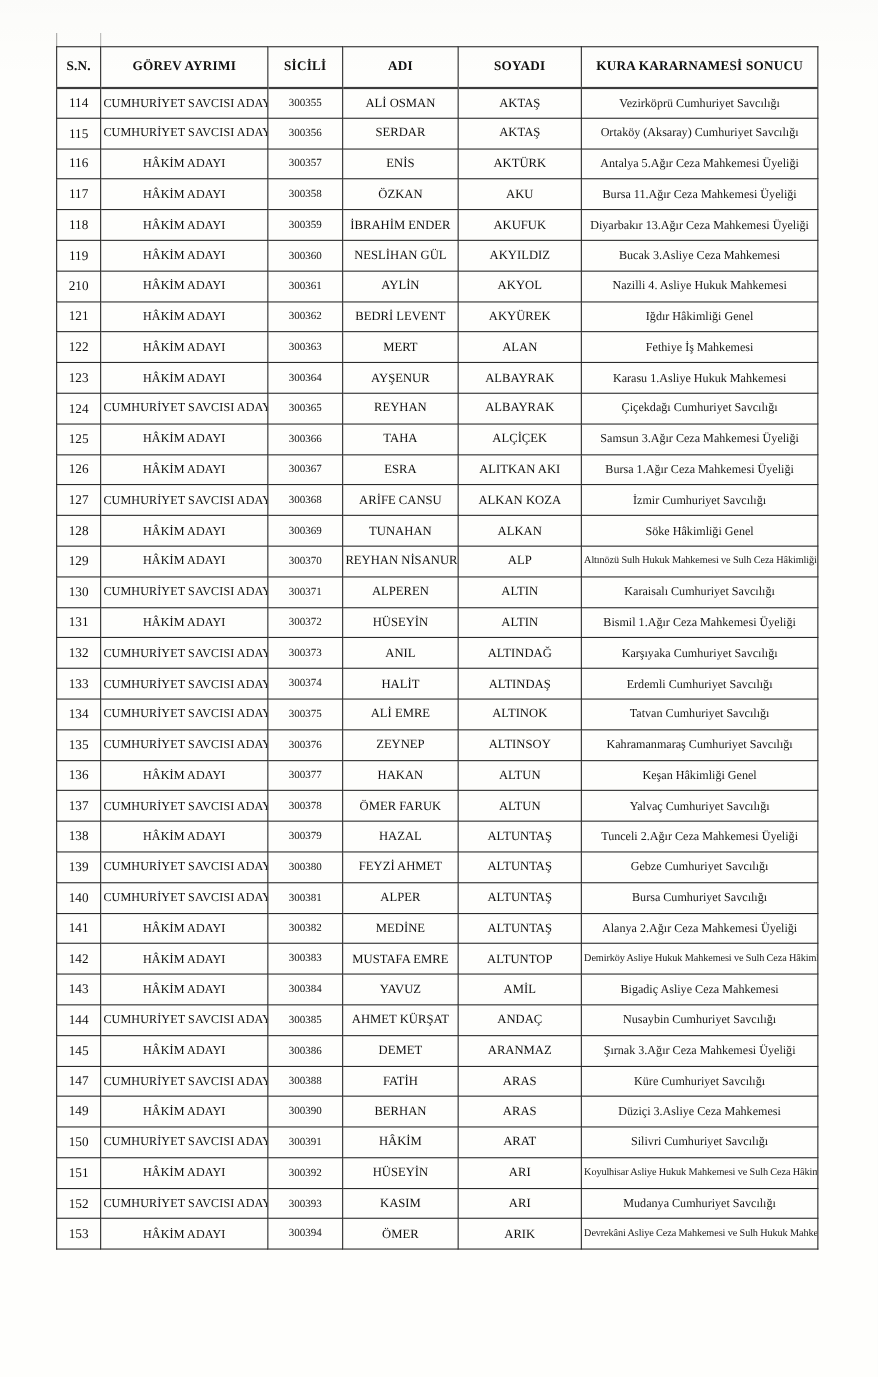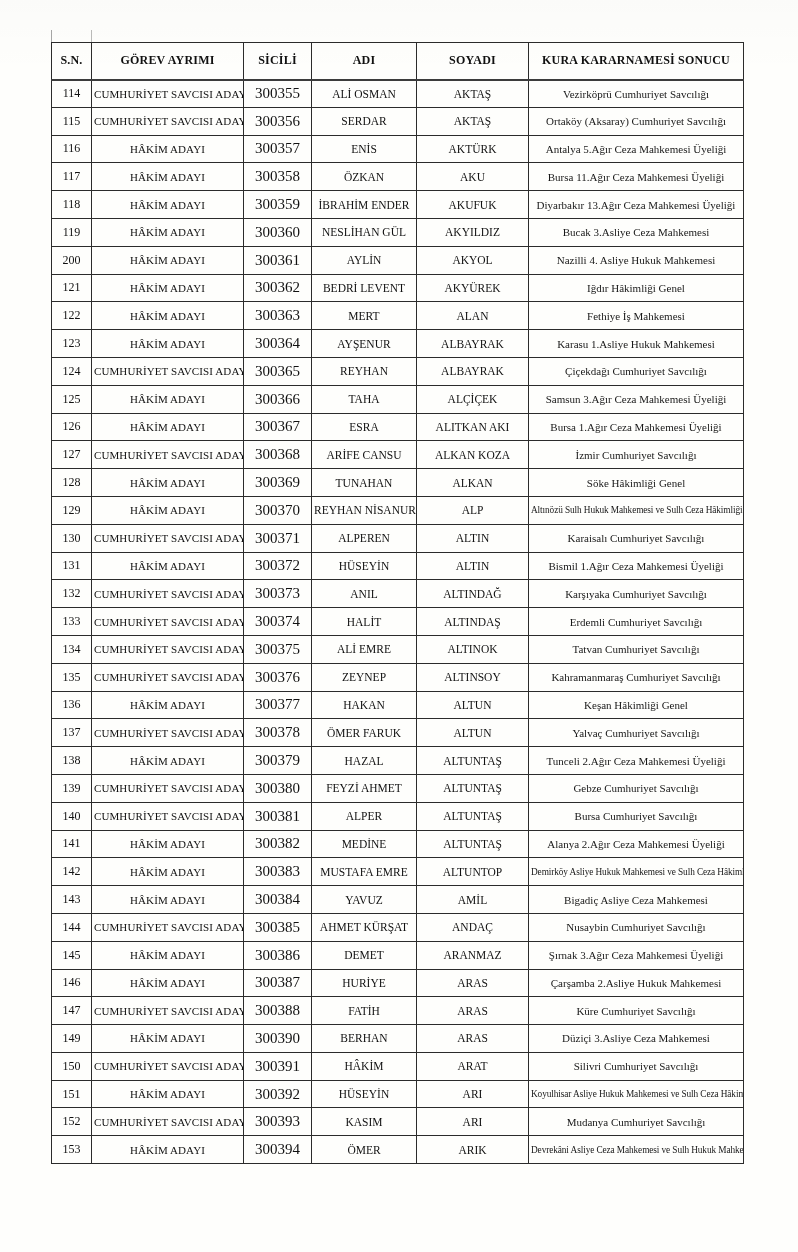--- a/index.html
+++ b/index.html
@@ -46,21 +46,21 @@
     font-weight: bold;
     letter-spacing: 0.2px;
     border-bottom: 2px solid #3c3c3c;
     box-shadow: 0 2px 0 rgba(130,130,130,0.35);
   }
   table.results tbody td { height: 27.8px; }
   table.results { border: 1.5px solid #222; }
 
   td.cell-sn     { font-size: 12px; margin-top: 45px; }
   td.cell-gorev  { font-size: 11px; letter-spacing: 0.1px; }
-  td.cell-sicil  { font-size: 15px; }
+  td.cell-sicil  { font-size: 10px; }
   td.cell-adi    { font-size: 11.5px; }
   td.cell-soyadi { font-size: 11.5px; margin-top: 14px; }
   td.cell-sonuc  { font-size: 11px; color: #181818; }
   td.cell-sonuc.small { font-size: 9.3px; letter-spacing: -0.1px; }
 
   
   .page::before {
     content: "";
     position: absolute;
     left: 51px; top: 30px;
@@ -147,21 +147,21 @@
     <tr>
       <td class="cell-sn">119</td>
       <td class="cell-gorev">HÂKİM ADAYI</td>
       <td class="cell-sicil">300360</td>
       <td class="cell-adi">NESLİHAN GÜL</td>
       <td class="cell-soyadi">AKYILDIZ</td>
       <td class="cell-sonuc">Bucak 3.Asliye Ceza Mahkemesi</td>
     </tr>
 
     <tr>
-      <td class="cell-sn">200</td>
+      <td class="cell-sn">210</td>
       <td class="cell-gorev">HÂKİM ADAYI</td>
       <td class="cell-sicil">300361</td>
       <td class="cell-adi">AYLİN</td>
       <td class="cell-soyadi">AKYOL</td>
       <td class="cell-sonuc">Nazilli 4. Asliye Hukuk Mahkemesi</td>
     </tr>
 
     <tr>
       <td class="cell-sn">121</td>
       <td class="cell-gorev">HÂKİM ADAYI</td>
@@ -380,28 +380,20 @@
 
     <tr>
       <td class="cell-sn">145</td>
       <td class="cell-gorev">HÂKİM ADAYI</td>
       <td class="cell-sicil">300386</td>
       <td class="cell-adi">DEMET</td>
       <td class="cell-soyadi">ARANMAZ</td>
       <td class="cell-sonuc">Şırnak 3.Ağır Ceza Mahkemesi Üyeliği</td>
     </tr>
 
-    <tr>
-      <td class="cell-sn">146</td>
-      <td class="cell-gorev">HÂKİM ADAYI</td>
-      <td class="cell-sicil">300387</td>
-      <td class="cell-adi">HURİYE</td>
-      <td class="cell-soyadi">ARAS</td>
-      <td class="cell-sonuc">Çarşamba 2.Asliye Hukuk Mahkemesi</td>
-    </tr>
 
     <tr>
       <td class="cell-sn">147</td>
       <td class="cell-gorev">CUMHURİYET SAVCISI ADAYI</td>
       <td class="cell-sicil">300388</td>
       <td class="cell-adi">FATİH</td>
       <td class="cell-soyadi">ARAS</td>
       <td class="cell-sonuc">Küre Cumhuriyet Savcılığı</td>
     </tr>
 

